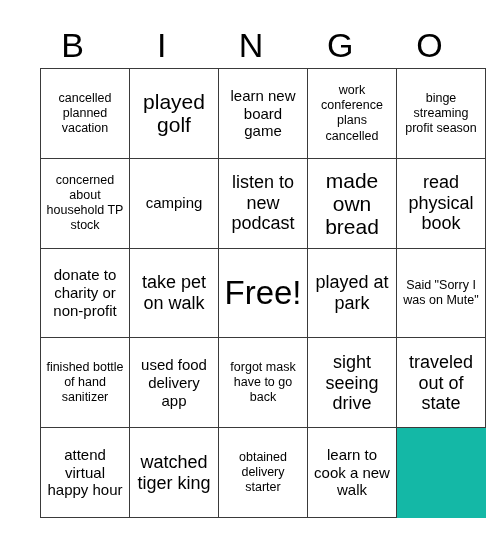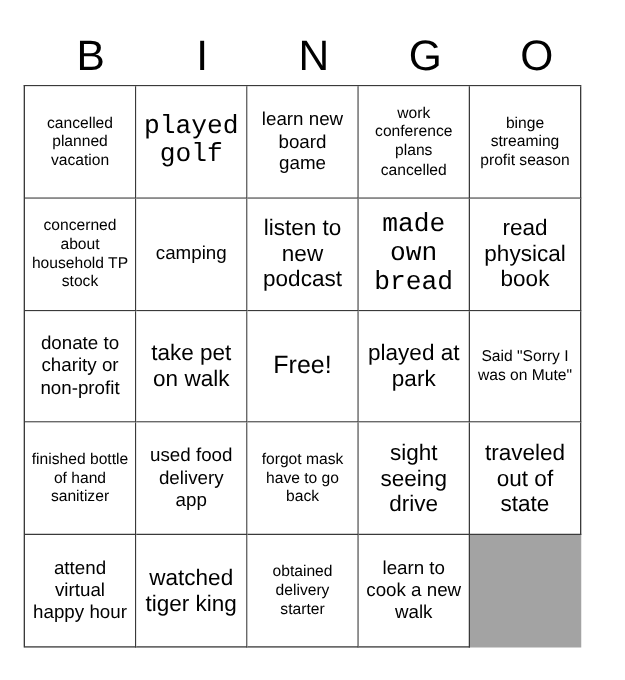--- a/index.html
+++ b/index.html
@@ -40,31 +40,31 @@
     font-size: 34px;
     line-height: 1;
     font-weight: 400;
     letter-spacing: 0px;
     color: #000000;
   }
 
   
   .grid {
     position: absolute;
-    left: 19px;
+    left: 40px;
     top: 68px;
     width: 446px;
     height: 450px;
     box-sizing: border-box;
     display: grid;
     grid-template-columns: repeat(5, 1fr);
     grid-template-rows: repeat(5, 1fr);
     border-top: 1px solid #3a3a3a;
     border-left: 1px solid #3a3a3a;
-    background: #a3a3a3;
+    background: #14b8a6;
   }
   .cell {
     box-sizing: border-box;
     border-right: 1px solid #3a3a3a;
     border-bottom: 1px solid #3a3a3a;
     display: flex;
     align-items: center;
     justify-content: center;
     text-align: center;
     padding: 2px 4px;
@@ -76,22 +76,22 @@
     width: 100%;
     line-height: 1.12;
     word-wrap: break-word;
   }
 
   
   .t-xs  .txt { font-size: 10.5px; line-height: 1.30; }
   .t-sm  .txt { font-size: 12.5px; line-height: 1.22; }
   .t-md  .txt { font-size: 15px;   line-height: 1.18; }
   .t-lg  .txt { font-size: 18px;   line-height: 1.14; }
-  .t-xl  .txt { font-size: 21px;   line-height: 1.10; font-family: Liberation Mono, monospace; }
-  .t-free .txt { font-size: 20px;  line-height: 1.05; }
+  .t-xl  .txt { font-size: 21px;   line-height: 1.10; }
+  .t-free .txt { font-size: 33px;  line-height: 1.05; }
 </style>
 </head>
 <body>
 
 <div class="card">
 
   <div class="header-row">
     <div class="header-cell">B</div>
     <div class="header-cell">I</div>
     <div class="header-cell">N</div>

